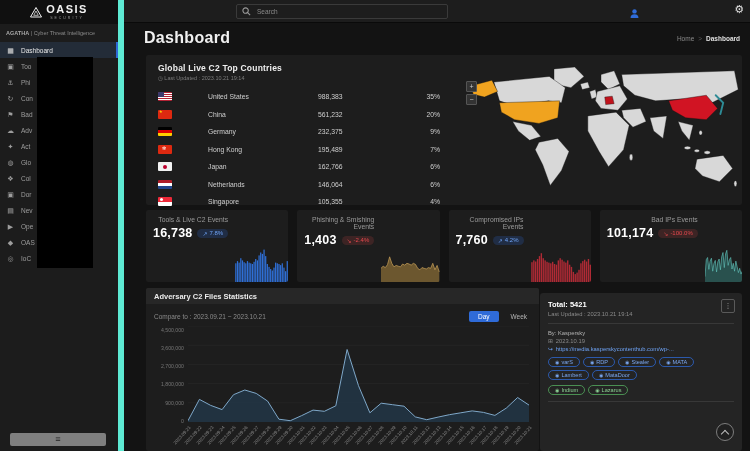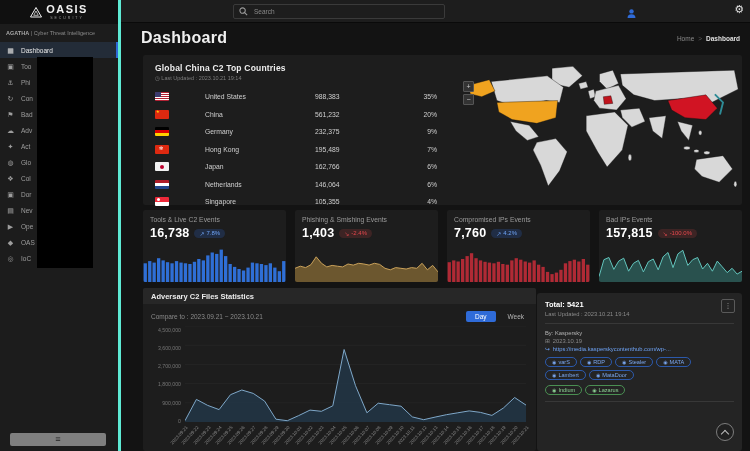--- a/index.html
+++ b/index.html
@@ -1,19 +1,19 @@
 <!DOCTYPE html>
 <html><head>
 <meta charset="utf-8">
 <style>
   html,body{margin:0;padding:0;background:#0b0b0b;width:750px;height:451px;overflow:hidden;
     font-family:"Liberation Sans","DejaVu Sans",sans-serif;-webkit-font-smoothing:antialiased;}
   .app{display:flex;width:750px;height:451px;}
   
-  .sidebar{width:118px;min-width:118px;background:#1c1c1c;position:relative;border-right:3px solid #5eead4;}
+  .sidebar{width:118px;min-width:118px;background:#1c1c1c;position:relative;border-right:6px solid #5eead4;}
   .logo{height:24px;background:#101010;display:flex;align-items:center;justify-content:center;gap:4px;cursor:pointer;}
   .logo-mark{display:flex;}
   .logo-txt{color:#f2f2f2;font-weight:bold;font-size:11px;letter-spacing:1.5px;line-height:1;}
   .logo-sub{color:#9a9a9a;font-size:3.5px;letter-spacing:2px;text-align:center;margin-top:1px;}
   .tagline{padding:6px 6px 4px 6px;font-size:5.5px;color:#8b8b8b;white-space:nowrap;overflow:hidden;}
   .tagline b{color:#a8a8a8;font-weight:bold;}
   .nav{margin-top:2px;}
   .nav-item{height:16px;display:flex;align-items:center;padding-left:6px;gap:6px;cursor:pointer;color:#9d9d9d;}
   .nav-item.active{background:#232c38;color:#e8e8e8;border-right:2px solid #2f6bd8;}
   .nav-icon{width:9px;font-size:7px;line-height:1;text-align:center;color:#9d9d9d;}
@@ -60,21 +60,21 @@
   .flag-jp::after{content:'';position:absolute;top:2.5px;left:5px;width:4px;height:4px;border-radius:50%;background:#bc002d;}
   .flag-nl{background:linear-gradient(#ae1c28 0 33%,#fff 33% 66%,#21468b 66%);}
   .flag-sg{background:linear-gradient(#ed2939 0 50%,#fff 50%);}
   .flag-sg::after{content:'';position:absolute;top:1px;left:2px;width:3px;height:3px;border-radius:50%;background:#fff;}
   .ct-right{flex:1;position:relative;}
   .map-zoom{position:absolute;left:6px;top:26px;display:flex;flex-direction:column;gap:2px;z-index:3;}
   .map-zoom span{width:9px;height:9px;background:#333;border:1px solid #555;color:#ccc;font-size:7px;line-height:9px;
     text-align:center;border-radius:1px;cursor:pointer;}
   
   .cards{display:flex;gap:9px;margin-top:5px;}
-  .card{flex:1;background:#1d1d1d;border-radius:2px;height:72px;overflow:hidden;display:flex;flex-direction:column;}
+  .card{flex:1;background:#1d1d1d;border-radius:2px;height:72px;overflow:hidden;display:flex;flex-direction:row;text-align:right;}
   .card-head{padding:6px 7px 0 7px;}
   .card-title{color:#9a9a9a;font-size:6.8px;}
   .card-vrow{display:flex;align-items:center;gap:5px;margin-top:3px;}
   .card-val{color:#fff;font-size:12.5px;font-weight:bold;letter-spacing:.2px;}
   .badge{font-size:6px;border-radius:7px;padding:1px 5px;display:flex;align-items:center;gap:2px;}
   .badge.up{background:rgba(47,107,216,.22);color:#6ea3f5;}
   .badge.down{background:rgba(229,72,77,.16);color:#e5484d;}
   .spark{margin-top:auto;height:36px;line-height:0;}
   
   .row3{display:flex;gap:1px;margin-top:6px;height:163px;}
@@ -233,21 +233,21 @@
         <span>Home</span>
         <span class="sep">&gt;</span>
         <span class="cur">Dashboard</span>
       </span>
     </div>
 
     <div class="content">
 
       <div class="panel panel-top">
         <div class="ct-left">
-          <div class="ct-title">Global China C2 Top Countries</div>
+          <div class="ct-title">Global Live C2 Top Countries</div>
           <div class="ct-sub">◷  Last Updated : 2023.10.21 19:14</div>
           <div class="c-table">
             <div class="c-row">
               <span class="flag flag-us"></span>
               <span class="c-name">United States</span>
               <span class="c-val">988,383</span>
               <span class="c-pct">35%</span>
             </div>
             <div class="c-row">
               <span class="flag flag-cn"></span>
@@ -430,21 +430,21 @@
                 <rect x="125.7" y="13.7" width="3.3" height="22.3" fill="#b02a35"></rect>
                 <rect x="130.2" y="15.5" width="3.3" height="20.5" fill="#b02a35"></rect>
                 <rect x="134.7" y="13.0" width="3.3" height="23.0" fill="#b02a35"></rect>
                 <rect x="139.1" y="18.7" width="3.3" height="17.3" fill="#b02a35"></rect>
               </svg></div>
         </div>
         <div class="card">
           <div class="card-head">
             <div class="card-title">Bad IPs Events</div>
             <div class="card-vrow">
-              <span class="card-val">157,815</span>
+              <span class="card-val">101,174</span>
               <span class="badge down">
                 <span>↘</span>
                 <span>-100.0%</span>
               </span>
             </div>
           </div>
           <div class="spark"><svg width="100%" height="36" viewBox="0 0 143 36" preserveAspectRatio="none">
                 <polygon points="0,36 0.0,30.6 4.9,13.7 9.9,11.5 14.8,23.4 19.7,15.1 24.7,12.2 29.6,25.2 34.5,17.3 39.4,14.4 44.4,25.9 49.3,15.8 54.2,13.0 59.2,23.8 64.1,10.8 69.0,6.5 74.0,21.6 78.9,7.9 83.8,4.3 88.8,19.4 93.7,13.7 98.6,11.5 103.6,23.0 108.5,17.3 113.4,25.2 118.3,15.1 123.3,20.9 128.2,26.6 133.1,22.3 138.1,28.1 143.0,25.2 143,36" fill="#2b5a57" opacity="0.85"></polygon>
                 <polyline points="0.0,30.6 4.9,13.7 9.9,11.5 14.8,23.4 19.7,15.1 24.7,12.2 29.6,25.2 34.5,17.3 39.4,14.4 44.4,25.9 49.3,15.8 54.2,13.0 59.2,23.8 64.1,10.8 69.0,6.5 74.0,21.6 78.9,7.9 83.8,4.3 88.8,19.4 93.7,13.7 98.6,11.5 103.6,23.0 108.5,17.3 113.4,25.2 118.3,15.1 123.3,20.9 128.2,26.6 133.1,22.3 138.1,28.1 143.0,25.2" fill="none" stroke="#63c5bd" stroke-width="1"></polyline>
               </svg></div>

